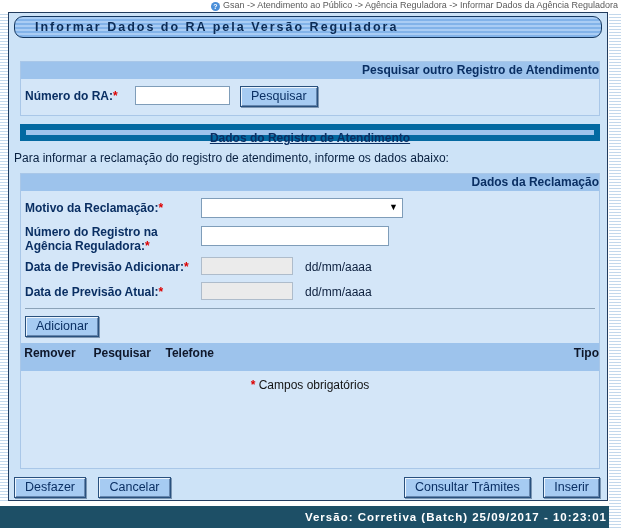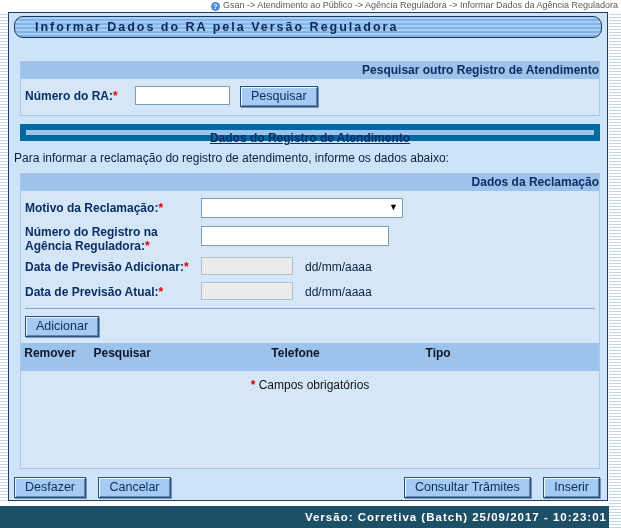--- a/index.html
+++ b/index.html
@@ -102,22 +102,22 @@
     display:flex;justify-content:space-between;align-items:center;
     margin:7px 4px 0 4px;
   }
   .foneslbl{font-size:12px;font-weight:bold;color:#0a2f63;}
   .phead{
     display:flex;margin-top:6px;height:28px;line-height:20px;background:#9dc3ec;
     font-size:12px;font-weight:bold;color:#0f172a;
   }
   .phead .c1{flex:0 0 10%;text-align:center;}
   .phead .c2{flex:0 0 15%;text-align:center;}
-  .phead .c3{flex:0 0 45%;text-align:center;}
-  .phead .c4{flex:0 0 30%;text-align:left;}
+  .phead .c3{flex:0 0 45%;text-align:left;}
+  .phead .c4{flex:0 0 30%;text-align:right;}
   .reqnote{margin-top:7px;text-align:center;font-size:12px;color:#141414;}
   
   .act-l{position:absolute;left:5px;top:464px;}
   .act-r{position:absolute;right:7px;top:464px;}
   .act-l .btn + .btn{margin-left:8px;}
   .act-r .btn + .btn{margin-left:8px;}
   
   .footer{
     position:absolute;left:0;top:506px;width:621px;height:22px;box-sizing:border-box;
     background:#1d4f66;color:#ffffff;font-size:11.5px;font-weight:bold;

